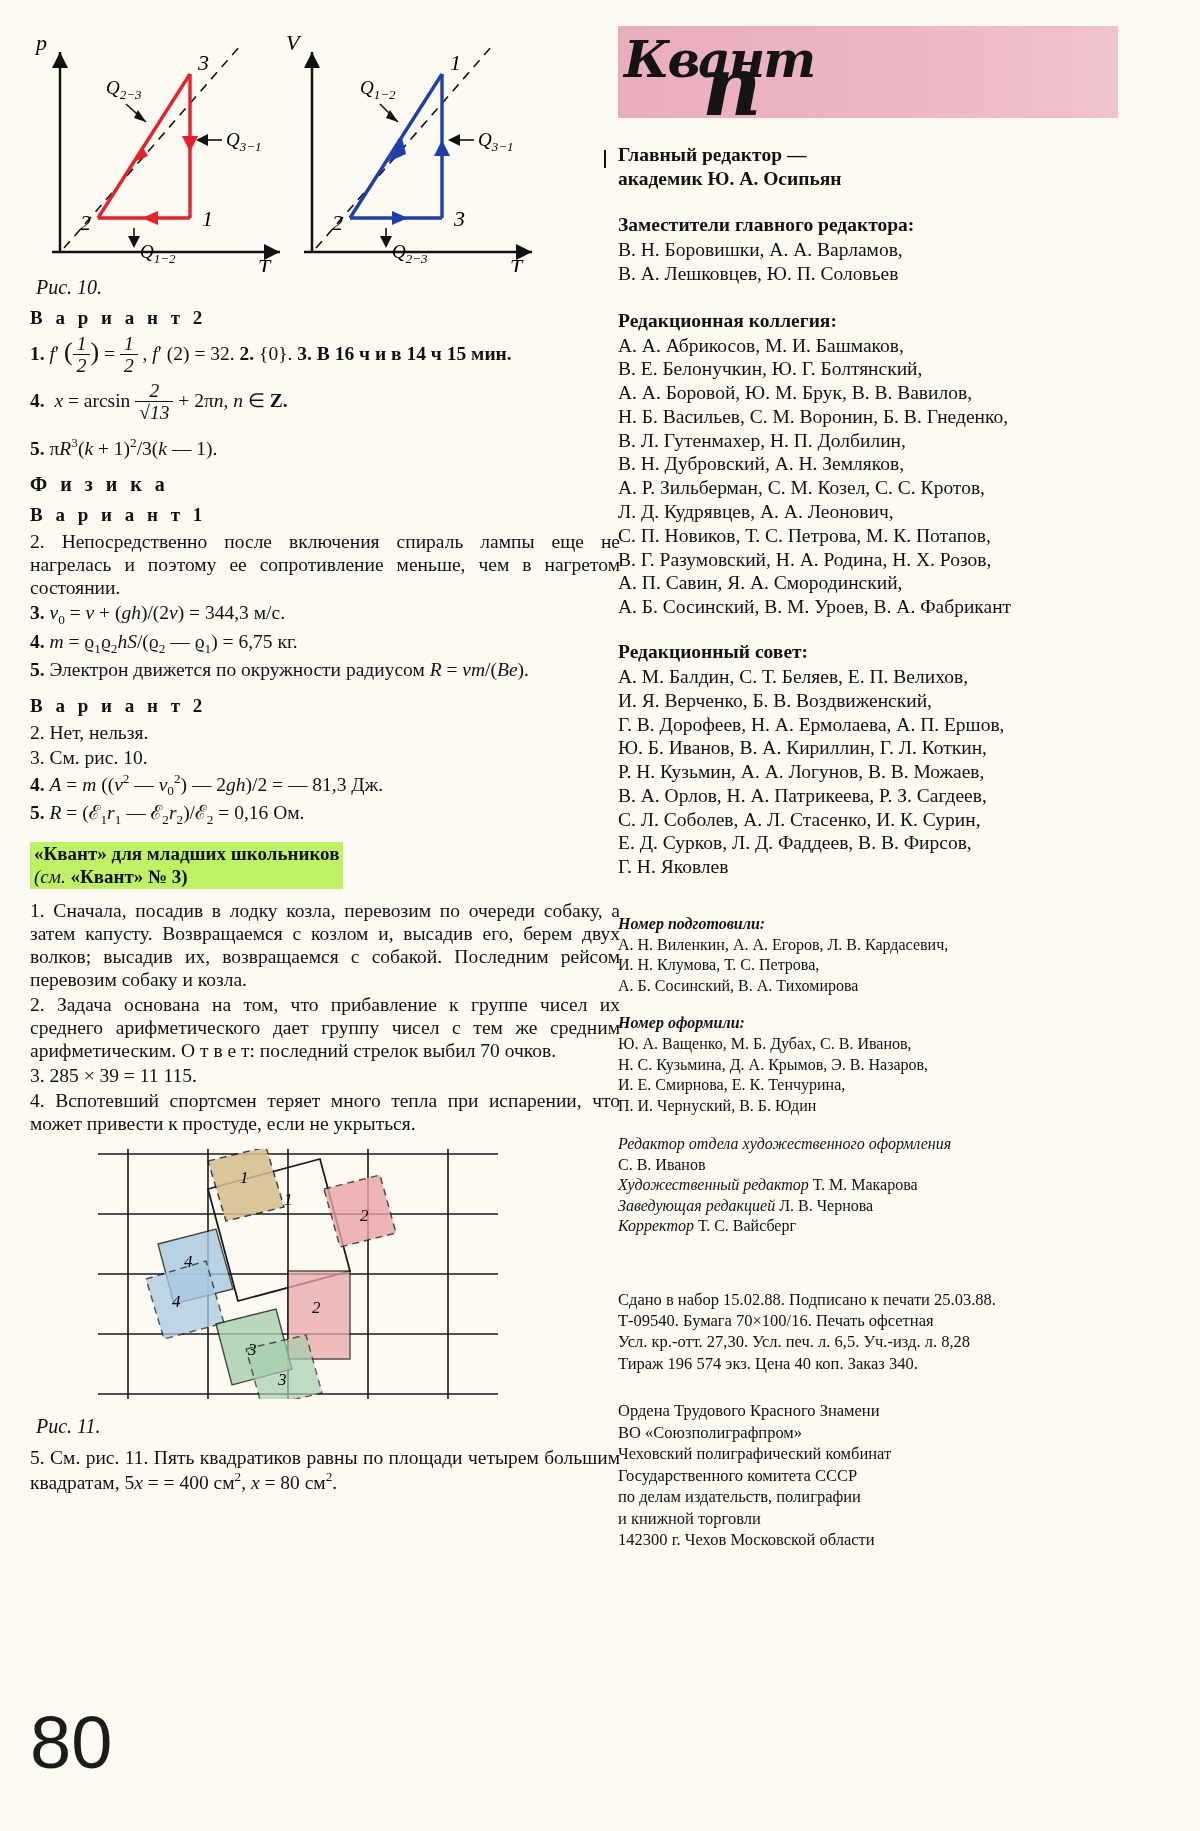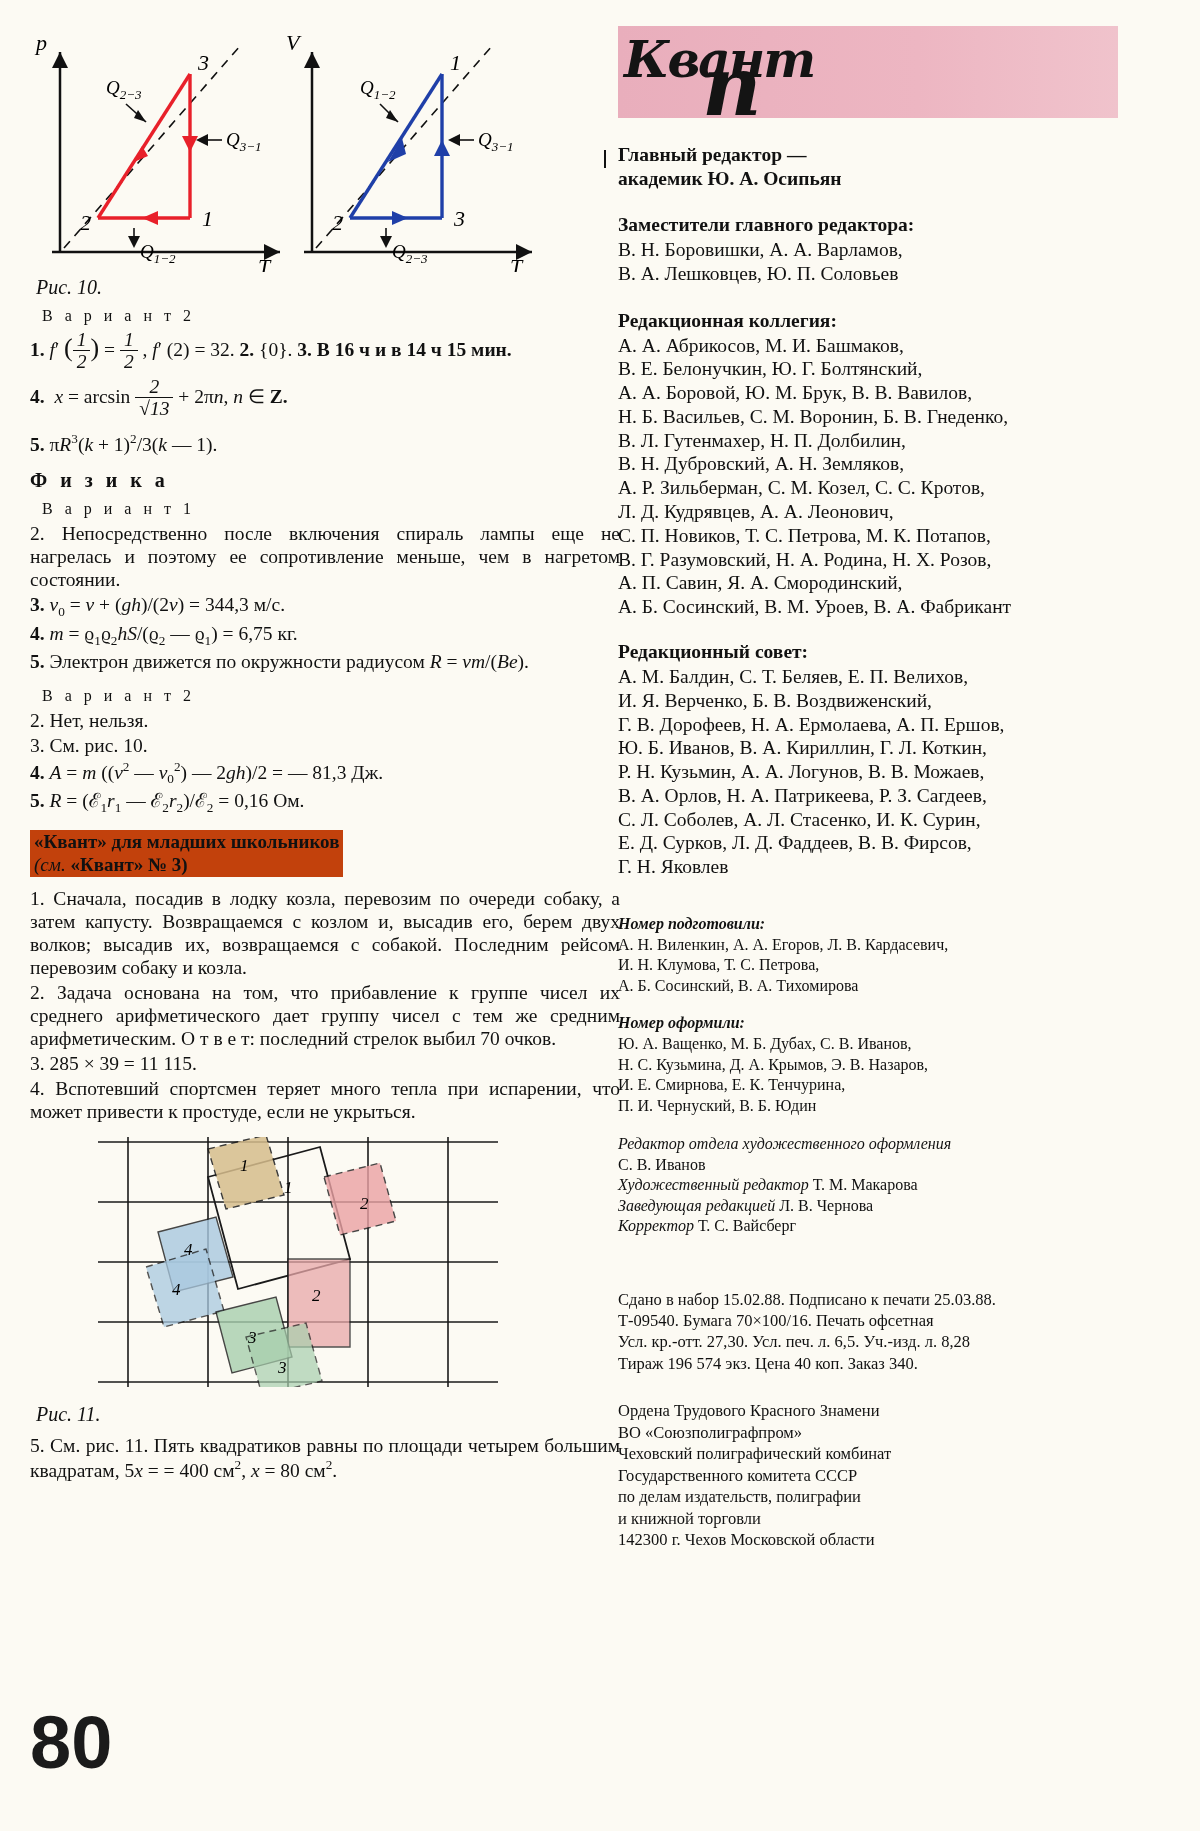--- a/index.html
+++ b/index.html
@@ -23,39 +23,39 @@
     position:absolute; left:618px; top:26px; width:560px;
   }
 
   
   .fig10 { position:relative; width:580px; height:250px; }
   .fig-cap { font-style:italic; font-size:20px; margin:4px 0 8px 6px; }
 
   svg { display:block; }
 
   
-  .spaced { letter-spacing:4px; font-weight:normal; font-size:16px; margin:8px 0 4px 12px;}
+  .spaced { letter-spacing:4px; font-weight:bold; font-size:19px; margin:8px 0 4px 0;}
   .section-title { letter-spacing:4px; font-weight:bold; font-size:20px; margin:14px 0 0 0;}
   p.body {
     font-size:19.5px; line-height:1.18; margin:2px 0 2px 0;
     text-align:justify; text-justify:inter-word;
   }
   .it { font-style:italic; }
   .bold { font-weight:bold; }
   sub { font-size:0.68em; }
   sup { font-size:0.68em; }
 
   .frac { display:inline-block; vertical-align:middle; text-align:center; font-style:italic; }
   .frac .num { display:block; border-bottom:1.4px solid #111; padding:0 4px; line-height:1.1;}
   .frac .den { display:block; padding:0 4px; line-height:1.15;}
 
   .kvant-young {
     margin-top:12px;
     font-weight:bold; font-size:19px; line-height:1.2;
-    background:#c2410c;
+    background:#bef264;
     display:inline-block;
     padding:1px 4px;
   }
   .kvant-young .sub { font-style:italic; font-weight:normal; }
 
   
   .fig11wrap { margin-top:14px; position:relative; }
 
   
   .masthead {
@@ -86,21 +86,21 @@
   .addr {
     margin-top:26px;
     background:#efb9c8;
     padding:6px 10px 8px 10px;
     width:520px;
     font-weight:bold; font-size:19px; line-height:1.3;
   }
   .pagenum {
     position:absolute; left:30px; top:1700px;
     font-size:74px; font-family:"Liberation Sans", sans-serif;
-    font-weight:bold; color:#1b1b1b;
+    font-weight:normal; color:#1b1b1b;
   }
   .vert-sep {
     position:absolute; left:604px; top:150px; width:2px; height:18px; background:#111;
   }
 </style>
 </head>
 <body>
 
 <div class="page">
 

